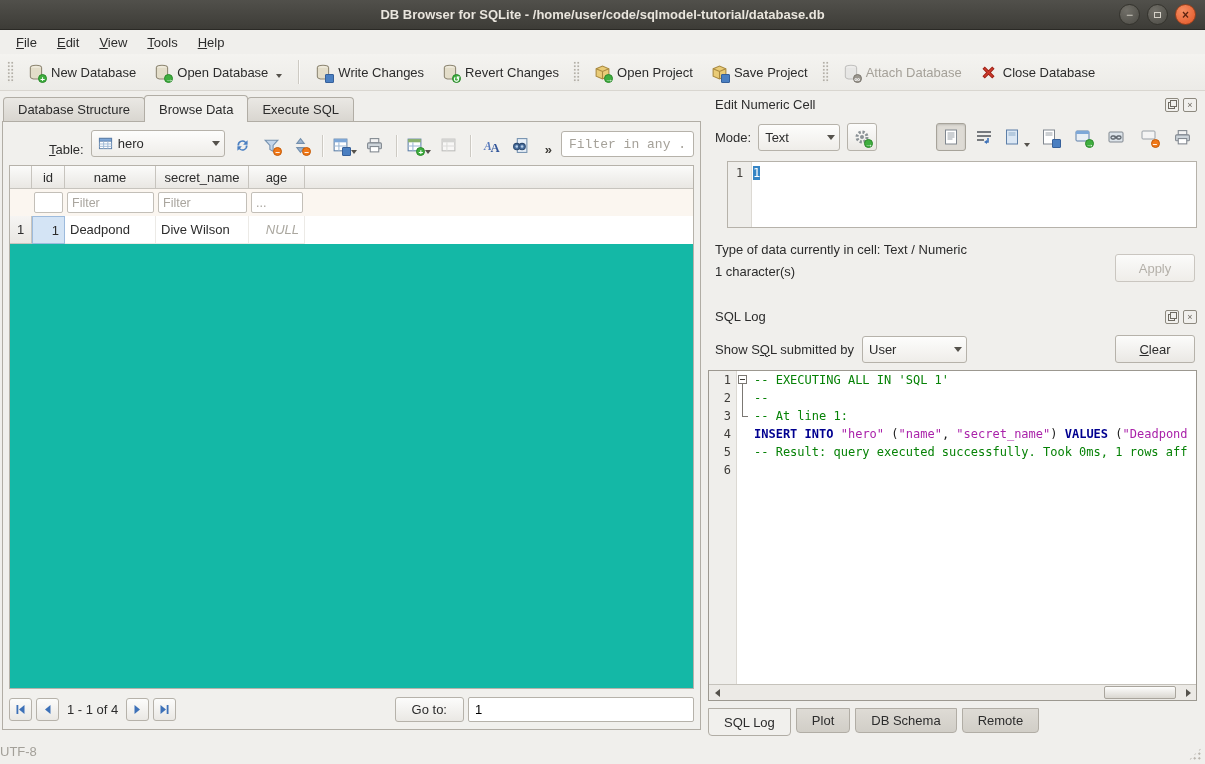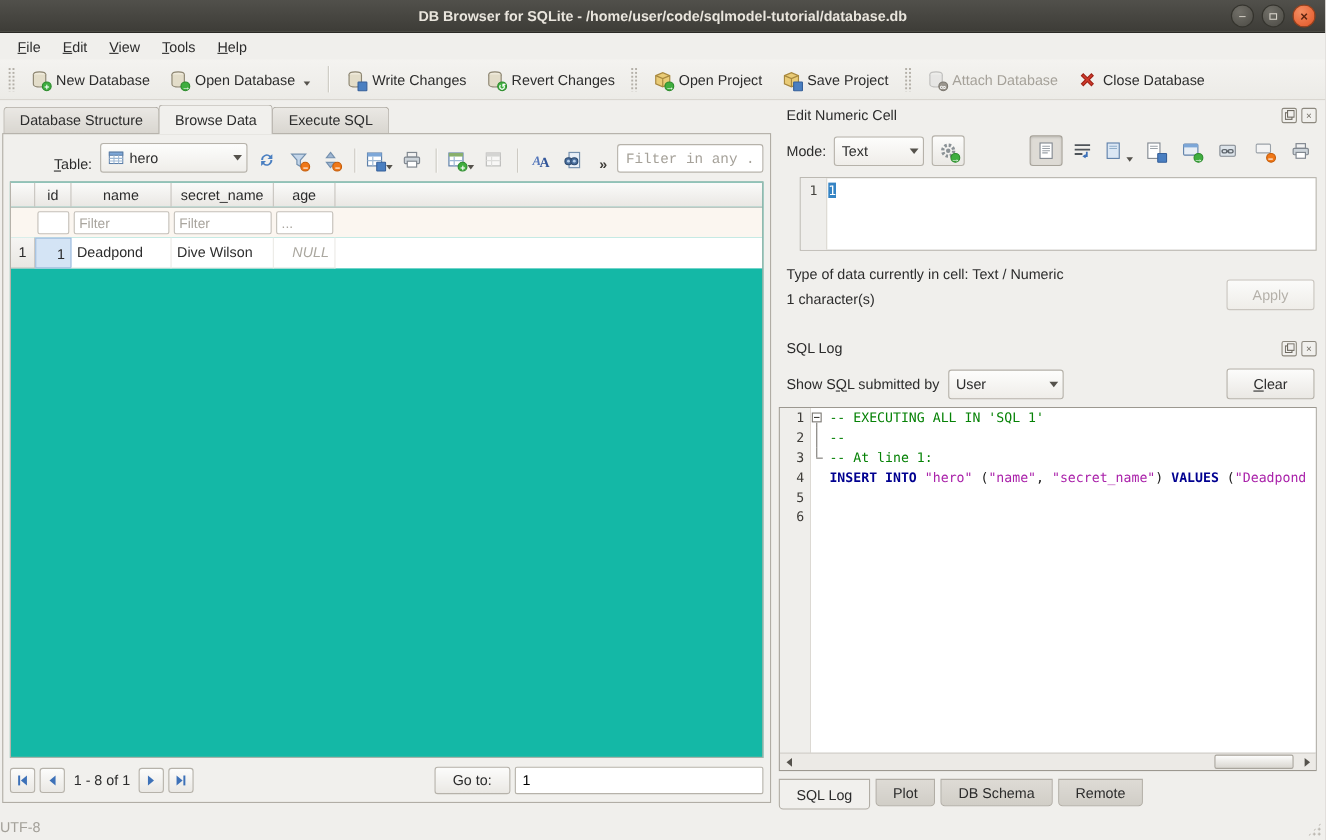--- a/index.html
+++ b/index.html
@@ -456,21 +456,21 @@
             <svg width="11" height="11" viewBox="0 0 11 11">
                 <rect x="1.5" y="1" width="1.8" height="9" fill="#3d71b8"></rect>
                 <path d="M9.5 1 4 5.5l5.5 4.5z" fill="#3d71b8"></path>
               </svg>
           </div>
           <div class="nav-btn">
             <svg width="11" height="11" viewBox="0 0 11 11">
                 <path d="M8.5 1 3 5.5l5.5 4.5z" fill="#3d71b8"></path>
               </svg>
           </div>
-          <span class="nav-label">1 - 8 of 1</span>
+          <span class="nav-label">1 - 1 of 4</span>
           <div class="nav-btn">
             <svg width="11" height="11" viewBox="0 0 11 11">
                 <path d="M2.5 1 8 5.5 2.5 10z" fill="#3d71b8"></path>
               </svg>
           </div>
           <div class="nav-btn">
             <svg width="11" height="11" viewBox="0 0 11 11">
                 <path d="M1.5 1 7 5.5 1.5 10z" fill="#3d71b8"></path>
                 <rect x="7.7" y="1" width="1.8" height="9" fill="#3d71b8"></rect>
               </svg>
@@ -643,20 +643,21 @@
               <span class="sql-code"><span class="tk-comment">-- At line 1:</span></span>
             </div>
             <div class="sql-line">
               <span class="sql-ln">4</span>
               <span class="sql-fold"></span>
               <span class="sql-code"><span class="tk-keyword">INSERT INTO</span><span class="tk-plain"> </span><span class="tk-string">"hero"</span><span class="tk-plain"> (</span><span class="tk-string">"name"</span><span class="tk-plain">, </span><span class="tk-string">"secret_name"</span><span class="tk-plain">) </span><span class="tk-keyword">VALUES</span><span class="tk-plain"> (</span><span class="tk-string">"Deadpond</span></span>
             </div>
             <div class="sql-line">
               <span class="sql-ln">5</span>
               <span class="sql-fold"></span>
+              <span class="sql-code"><span class="tk-comment">-- Result: query executed successfully. Took 0ms, 1 rows aff</span></span>
             </div>
             <div class="sql-line">
               <span class="sql-ln">6</span>
               <span class="sql-fold"></span>
               <span class="sql-code"></span>
             </div>
           </div>
         <div class="sql-hscroll">
           <div class="hs-arrow left">
               <span></span>

